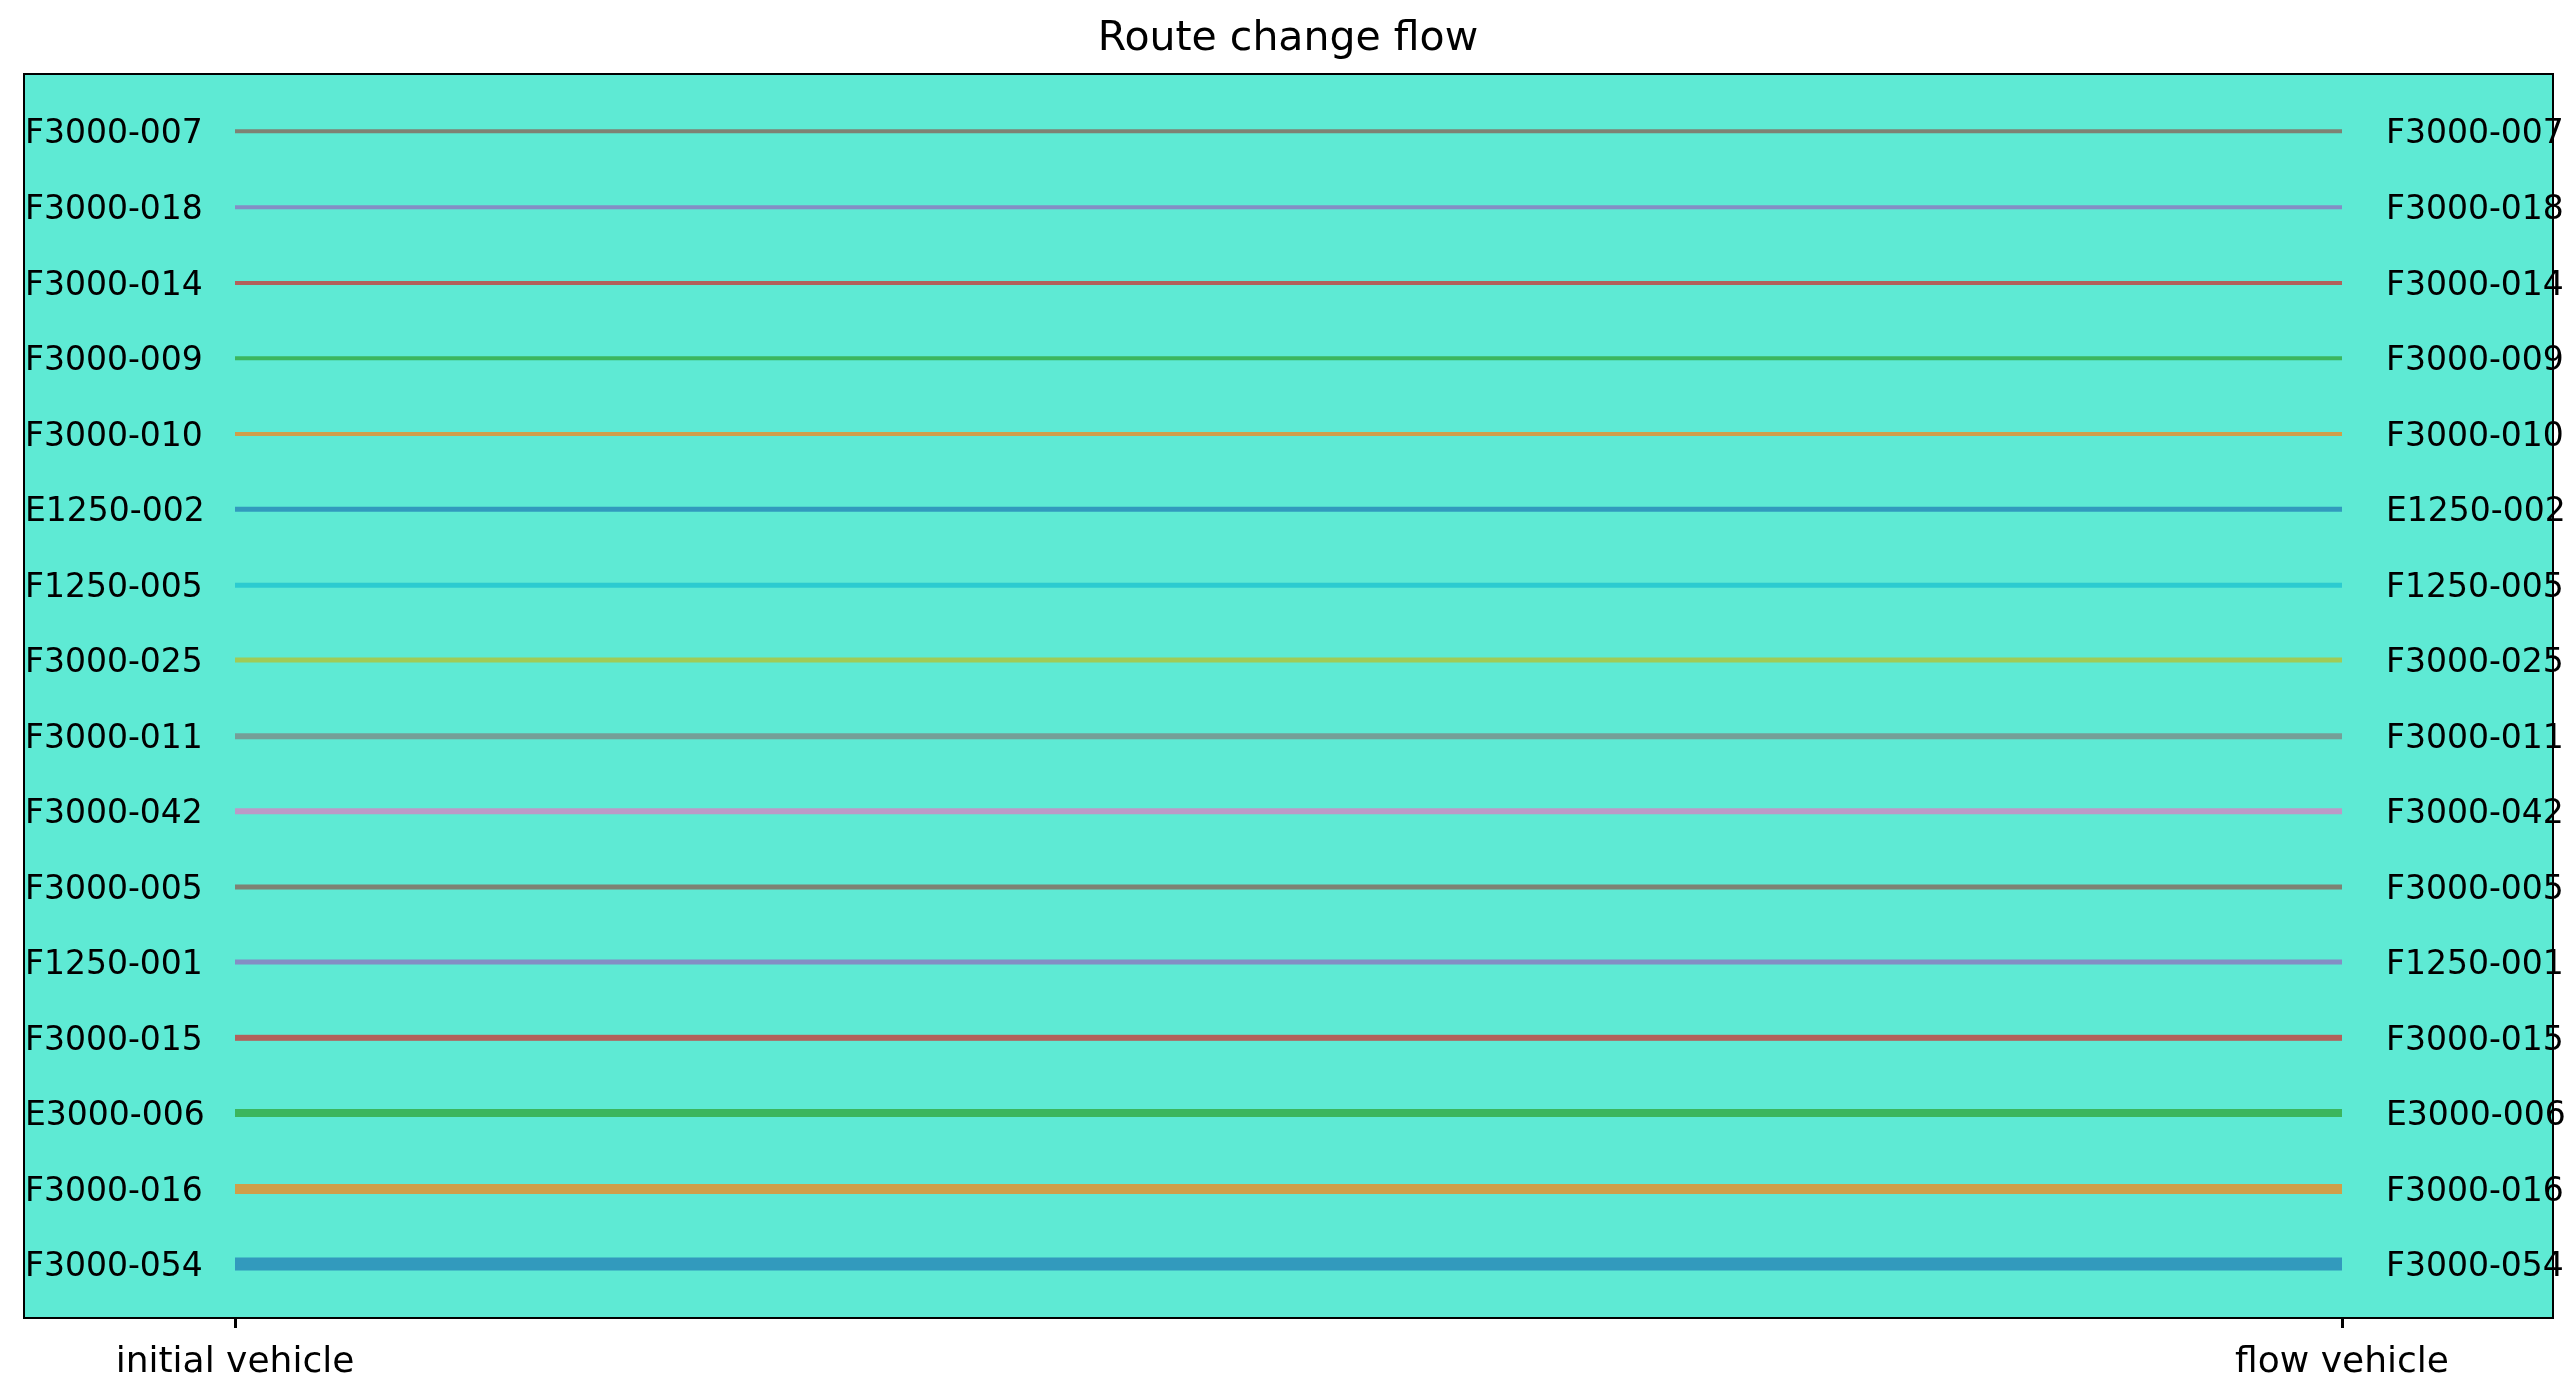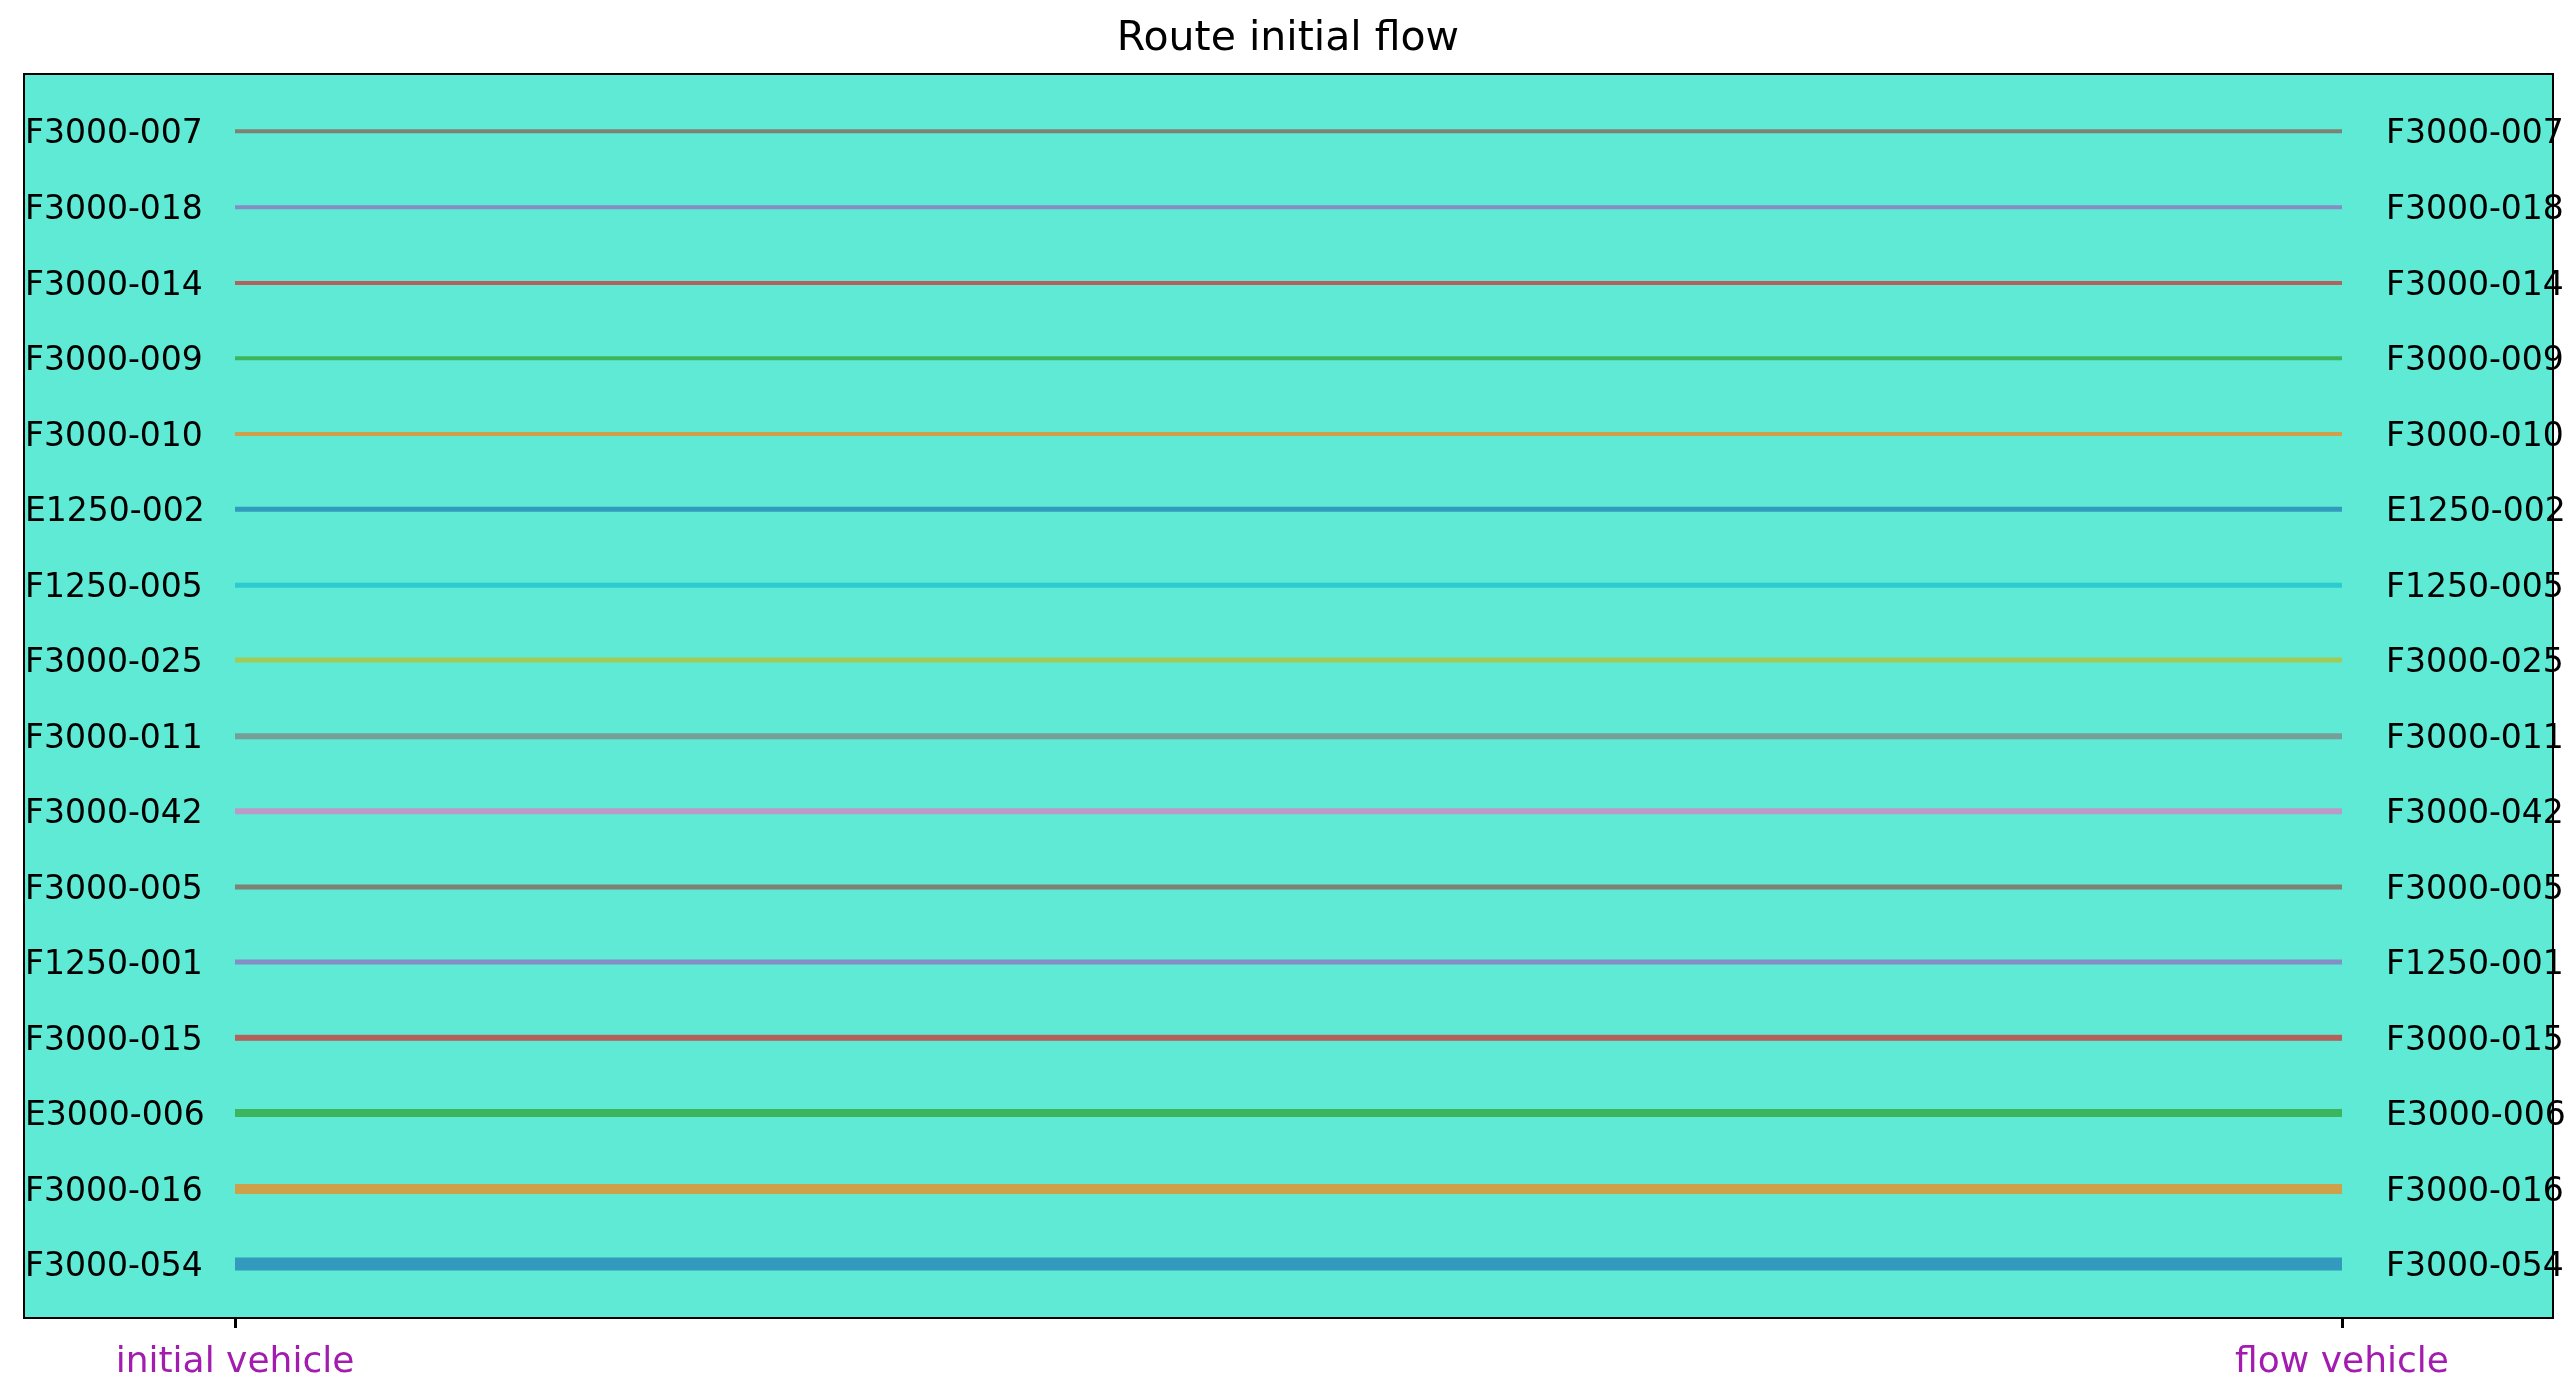--- a/index.html
+++ b/index.html
@@ -76,30 +76,30 @@
   }
   .x-tick.left  { left: 209px; }
   .x-tick.right { left: 2316px; }
   .x-axis-label {
     position: absolute;
     top: 1338px;
     transform: translateX(-50%);
     font-size: 36px;
     line-height: 1.2;
     white-space: nowrap;
-    color: #a21caf;
+    color: #000000;
   }
   .x-axis-label.left  { left: 235px; }
   .x-axis-label.right { left: 2342px; }
 </style>
 </head>
 <body>
 
 <div class="figure">
-  <div class="chart-title">Route initial flow</div>
+  <div class="chart-title">Route change flow</div>
 
   <div class="plot-area">
     <div id="rows-container">
         <div class="flow-row" style="top: 56px;">
           <span class="row-label left">F3000-007</span>
           <div class="flow-line" style="height: 3.5px; background: rgb(140, 86, 75); opacity: 0.7;"></div>
           <span class="row-label right">F3000-007</span>
         </div>
         <div class="flow-row" style="top: 132px;">
           <span class="row-label left">F3000-018</span>

